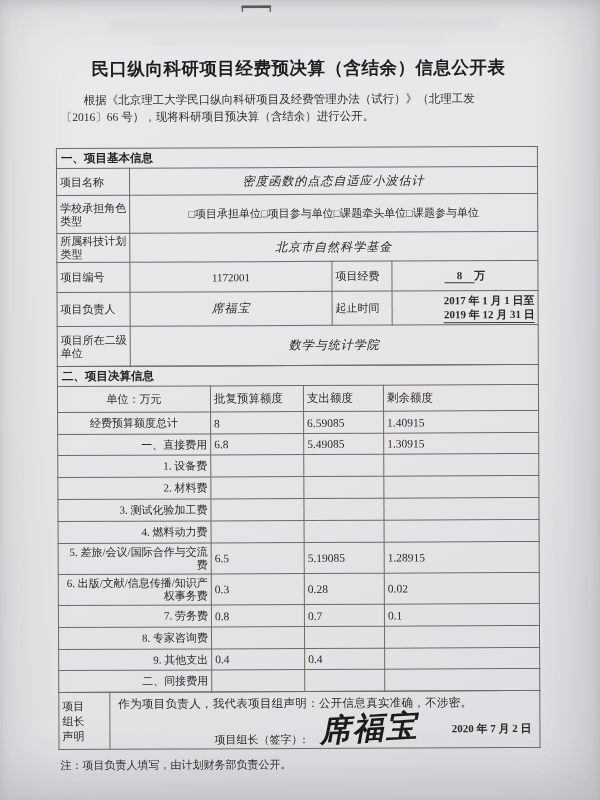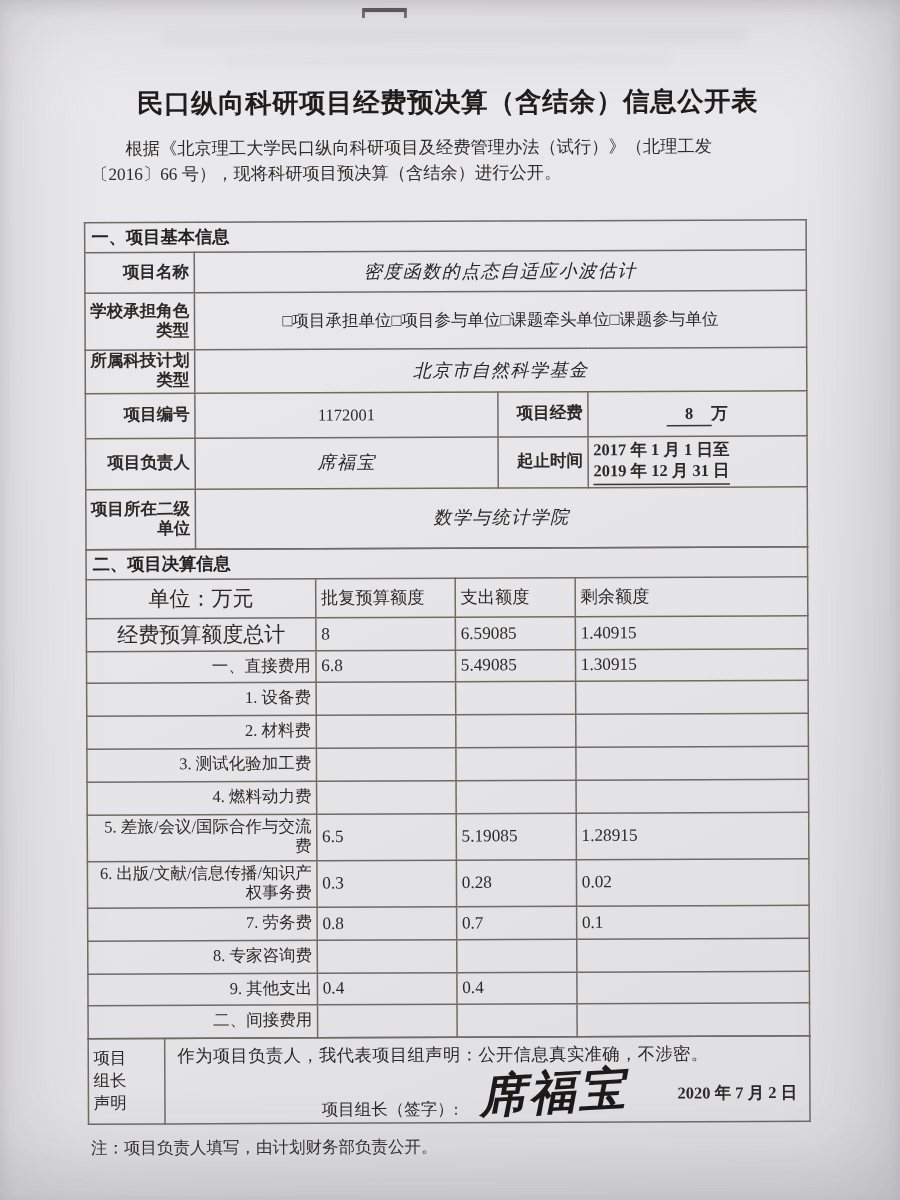--- a/index.html
+++ b/index.html
@@ -38,29 +38,29 @@
   .intro .l1 { text-indent: 2em; }
 
   .form { position: absolute; top: 147px; left: 57px; width: 481px; }
   table { border-collapse: collapse; width: 481px; table-layout: fixed; }
   table + table { margin-top: -1px; }
   td {
     border: 1px solid #6f6b65; font-size: 11px; padding: 1px 3px;
     vertical-align: middle; color: #2c2a27; overflow: hidden;
   }
   tr.sec td { font-weight: bold; font-size: 11.5px; padding: 2px 4px; color: #232220; }
-  .lbl { text-align: right; line-height: 13px; font-weight: bold; }
+  .lbl { text-align: left; line-height: 13px; }
   .val { text-align: center; }
   .fill { font-style: italic; font-size: 12px; letter-spacing: 1px; color: #262522; }
   .num { text-align: left; font-size: 11.5px; }
   .cat { text-align: right; padding-left: 4px; font-size: 11px; line-height: 13px; }
-  .cat-c { text-align: center; font-size: 14px; }
+  .cat-c { text-align: center; font-size: 11px; }
   .bold { font-weight: 600; }
   .uline { border-bottom: 1px solid #39362f; padding: 0 12px 1px; display: inline-block; }
-  .dates { line-height: 14px; font-weight: 600; font-size: 11px; text-align: left; }
+  .dates { line-height: 14px; font-weight: 600; font-size: 11px; text-align: right; }
   .dates .d2 { border-bottom: 1px solid #39362f; display: inline-block; padding-bottom: 1px; }
 
   
   .rh17{height:17px}.rh27{height:27px}.rh38{height:38px}.rh28{height:28px}.rh30{height:30px}
   .rh34{height:34px}.rh40{height:40px}.rh26{height:26px}.rh22{height:22px}.rh21{height:21px}
   .rh31{height:31px}.rh54{height:54px}
 
   .decl-label { line-height: 15px; font-size: 11px; }
   .decl-body { padding: 4px 6px 2px 8px; vertical-align: top; }
   .stmt { font-size: 11.5px; letter-spacing: .3px; }

